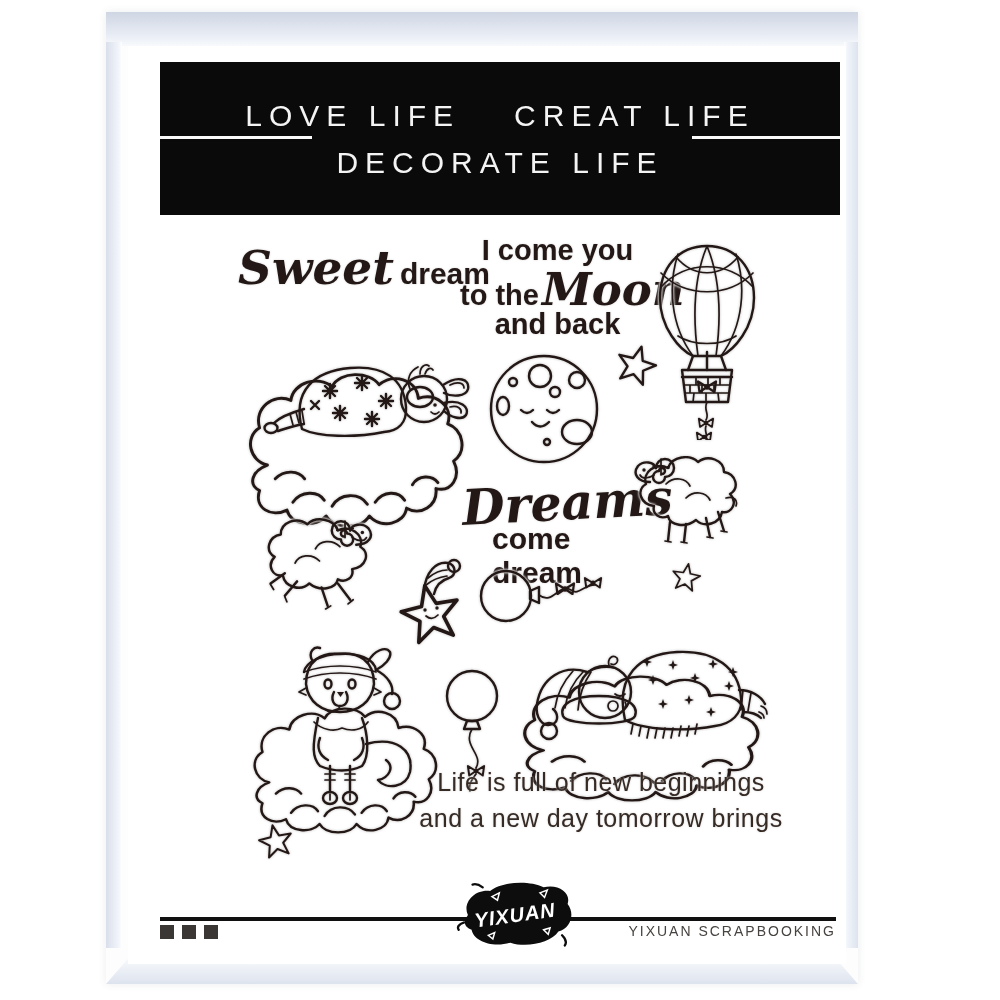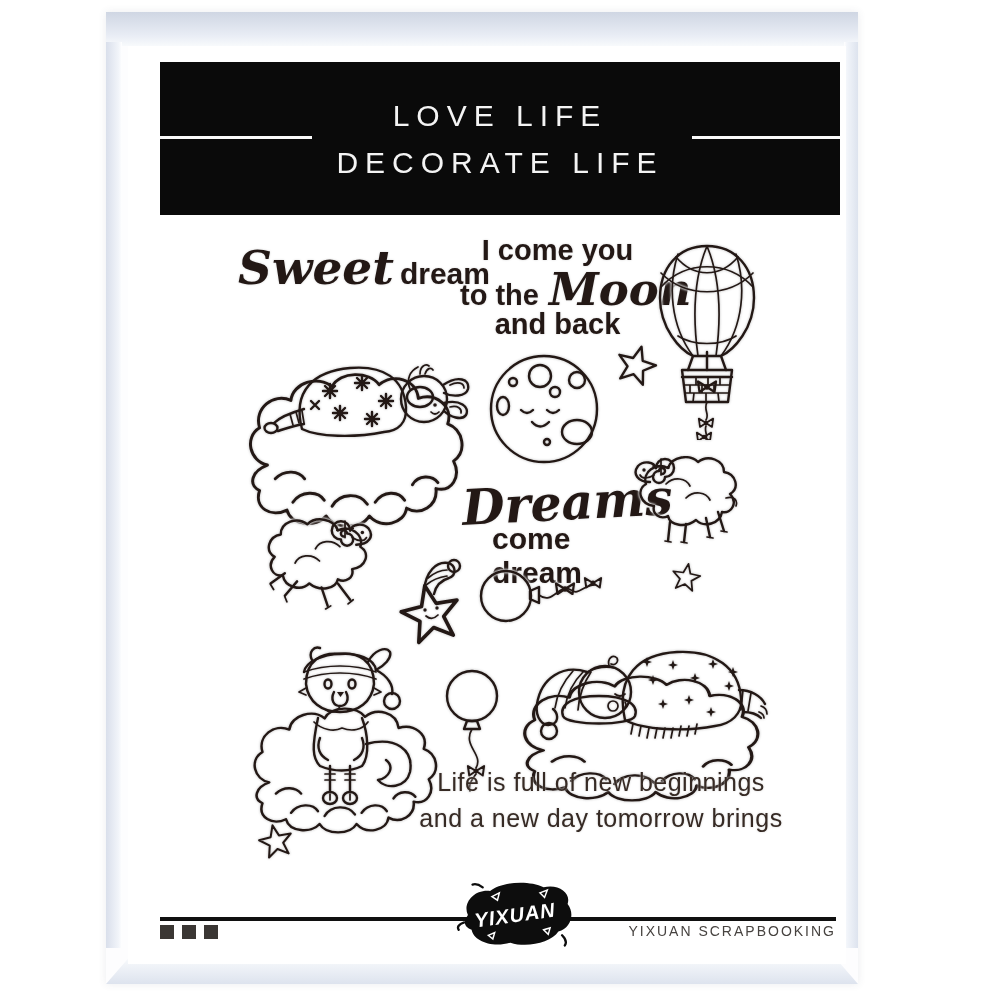--- a/index.html
+++ b/index.html
@@ -68,36 +68,37 @@
     <div class="edge top"></div>
     <div class="edge left"></div>
     <div class="edge right"></div>
     <div class="edge bottom"></div>
   </div>
   <div class="card"></div>
 
   <div class="band">
     <div class="l1">
       <span>LOVE LIFE</span>
+      <span>CREAT LIFE</span>
     </div>
     <div class="l2"><span>DECORATE LIFE</span></div>
     <div class="band-line left"></div>
     <div class="band-line right"></div>
   </div>
 
   <div class="txt" style="left:238px;top:240px;width:240px;">
     <div style="white-space:nowrap;">
       <span class="script" style="font-size:47px;">Sweet</span><span class="sans" style="font-size:30px;margin-left:6px;">dream</span>
     </div>
   </div>
 
   <div class="txt" style="left:460px;top:236px;width:195px;text-align:center;line-height:1.0;">
     <div class="sans" style="font-size:29px;">I come you</div>
     <div style="white-space:nowrap;margin-top:2px;">
-      <span class="sans" style="font-size:29px;">to the</span><span class="script" style="font-size:45px;margin-left:10px;">Moon</span>
+      <span class="sans" style="font-size:29px;">to the</span><span class="script" style="font-size:45px;margin-left:3px;">Moon</span>
     </div>
     <div class="sans" style="font-size:29px;margin-top:-2px;">and back</div>
   </div>
 
   <svg class="stamp" style="left:648px;top:240px;" width="118" height="200" viewBox="0 0 118 200">
     <path d="M59,6 C30,6 12,28 12,58 C12,88 32,110 45,116 L73,116 C86,110 106,88 106,58 C106,28 88,6 59,6 Z"></path>
     <path class="thin" d="M59,6 C45,40 45,80 50,116 M59,6 C73,40 73,80 68,116 M30,14 C20,45 22,85 45,116 M88,14 C98,45 96,85 73,116"></path>
     <path class="thin" d="M13,47 C38,20 80,20 105,47 M13,33 C38,58 80,58 105,33 M28,17 C46,38 72,38 90,17"></path>
     <path class="thin" d="M30,96 C45,106 73,106 88,96"></path>
     <path d="M45,116 L40,130 M73,116 L78,130 M59,112 L59,130"></path>

